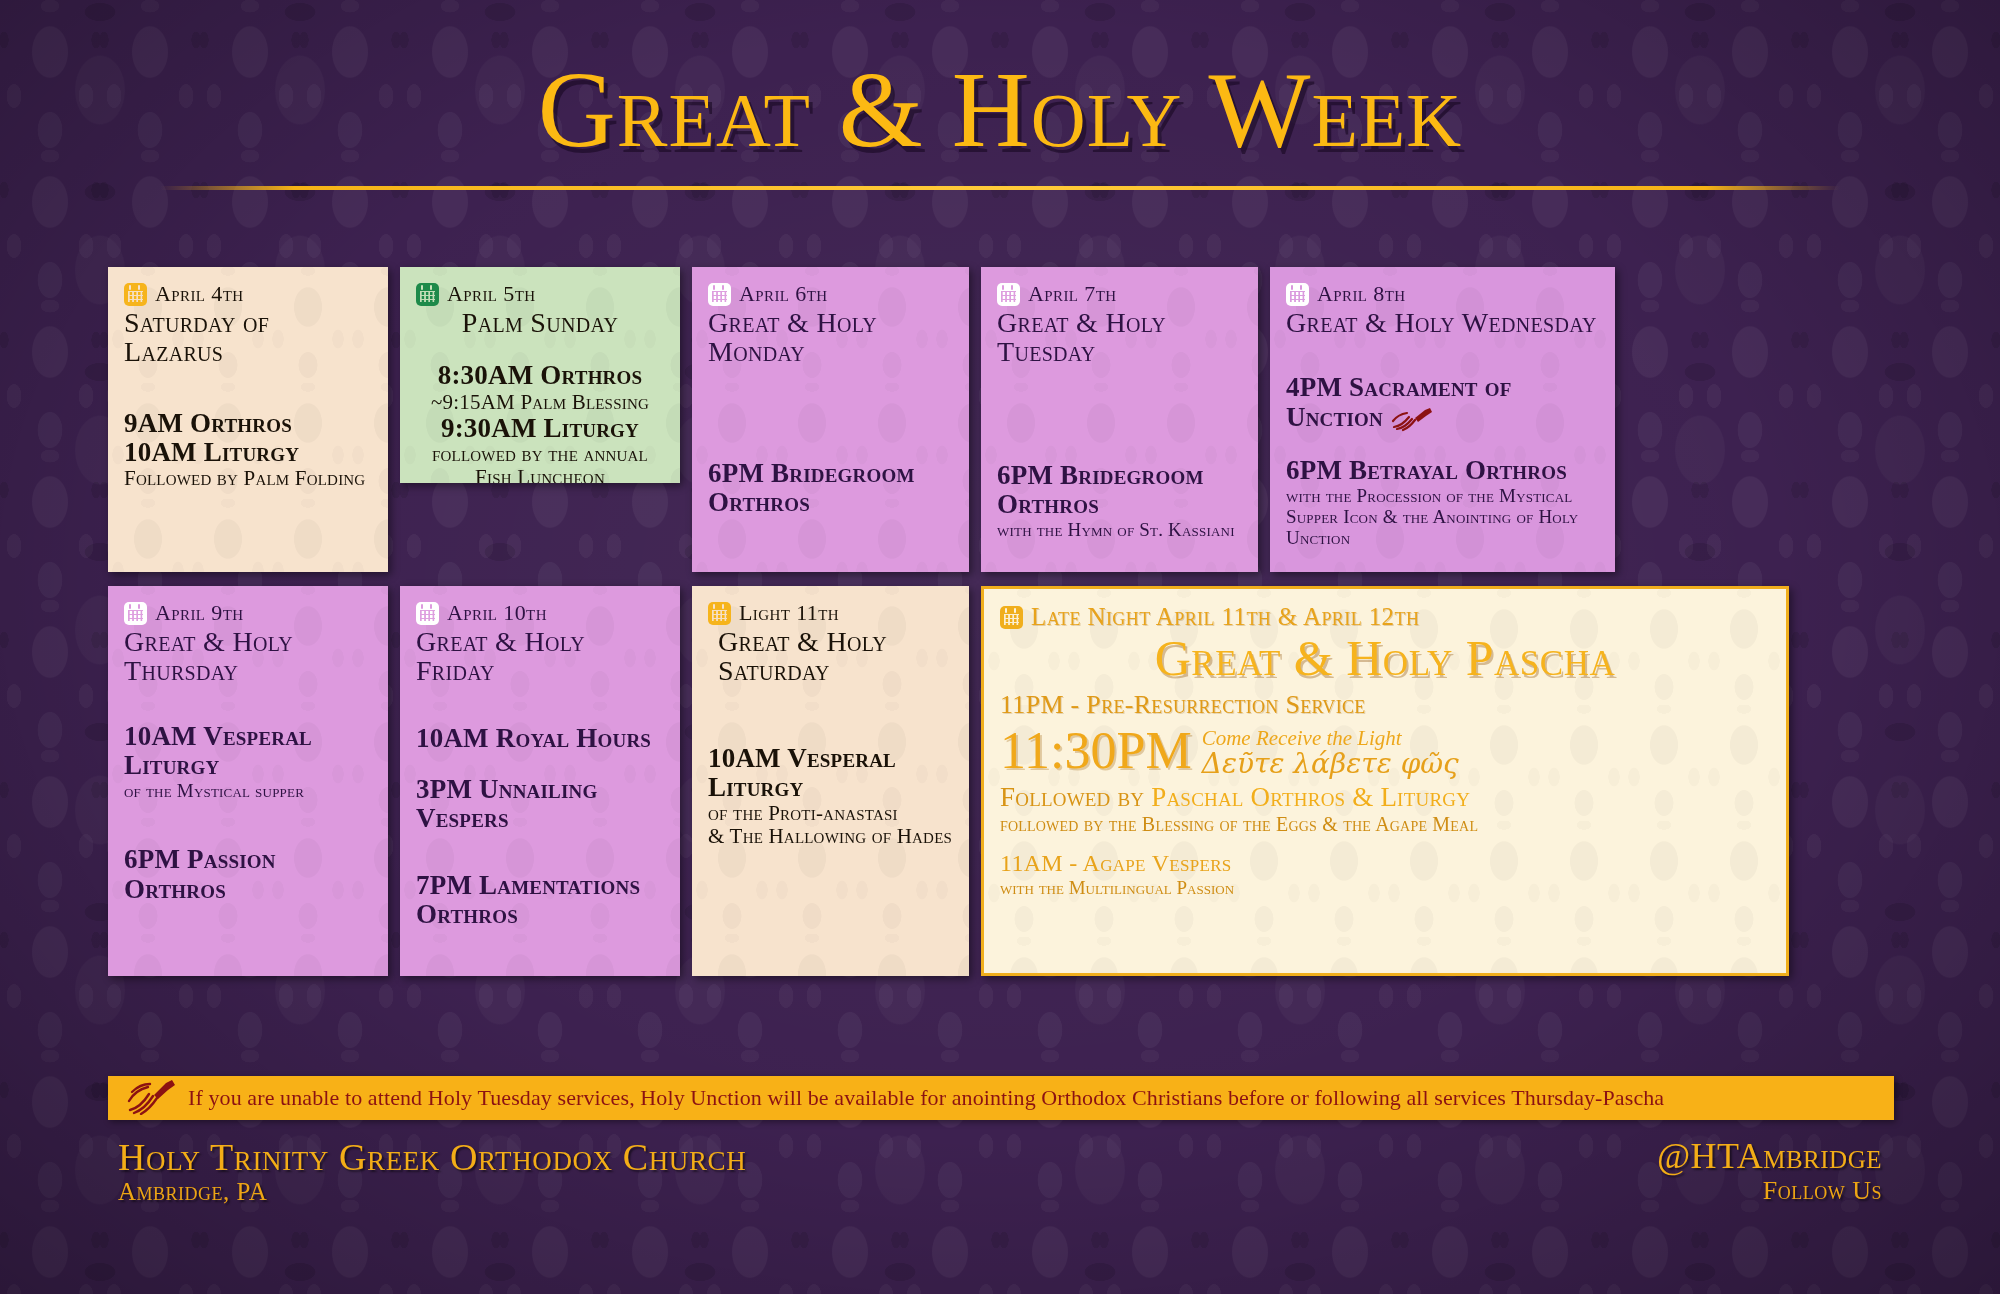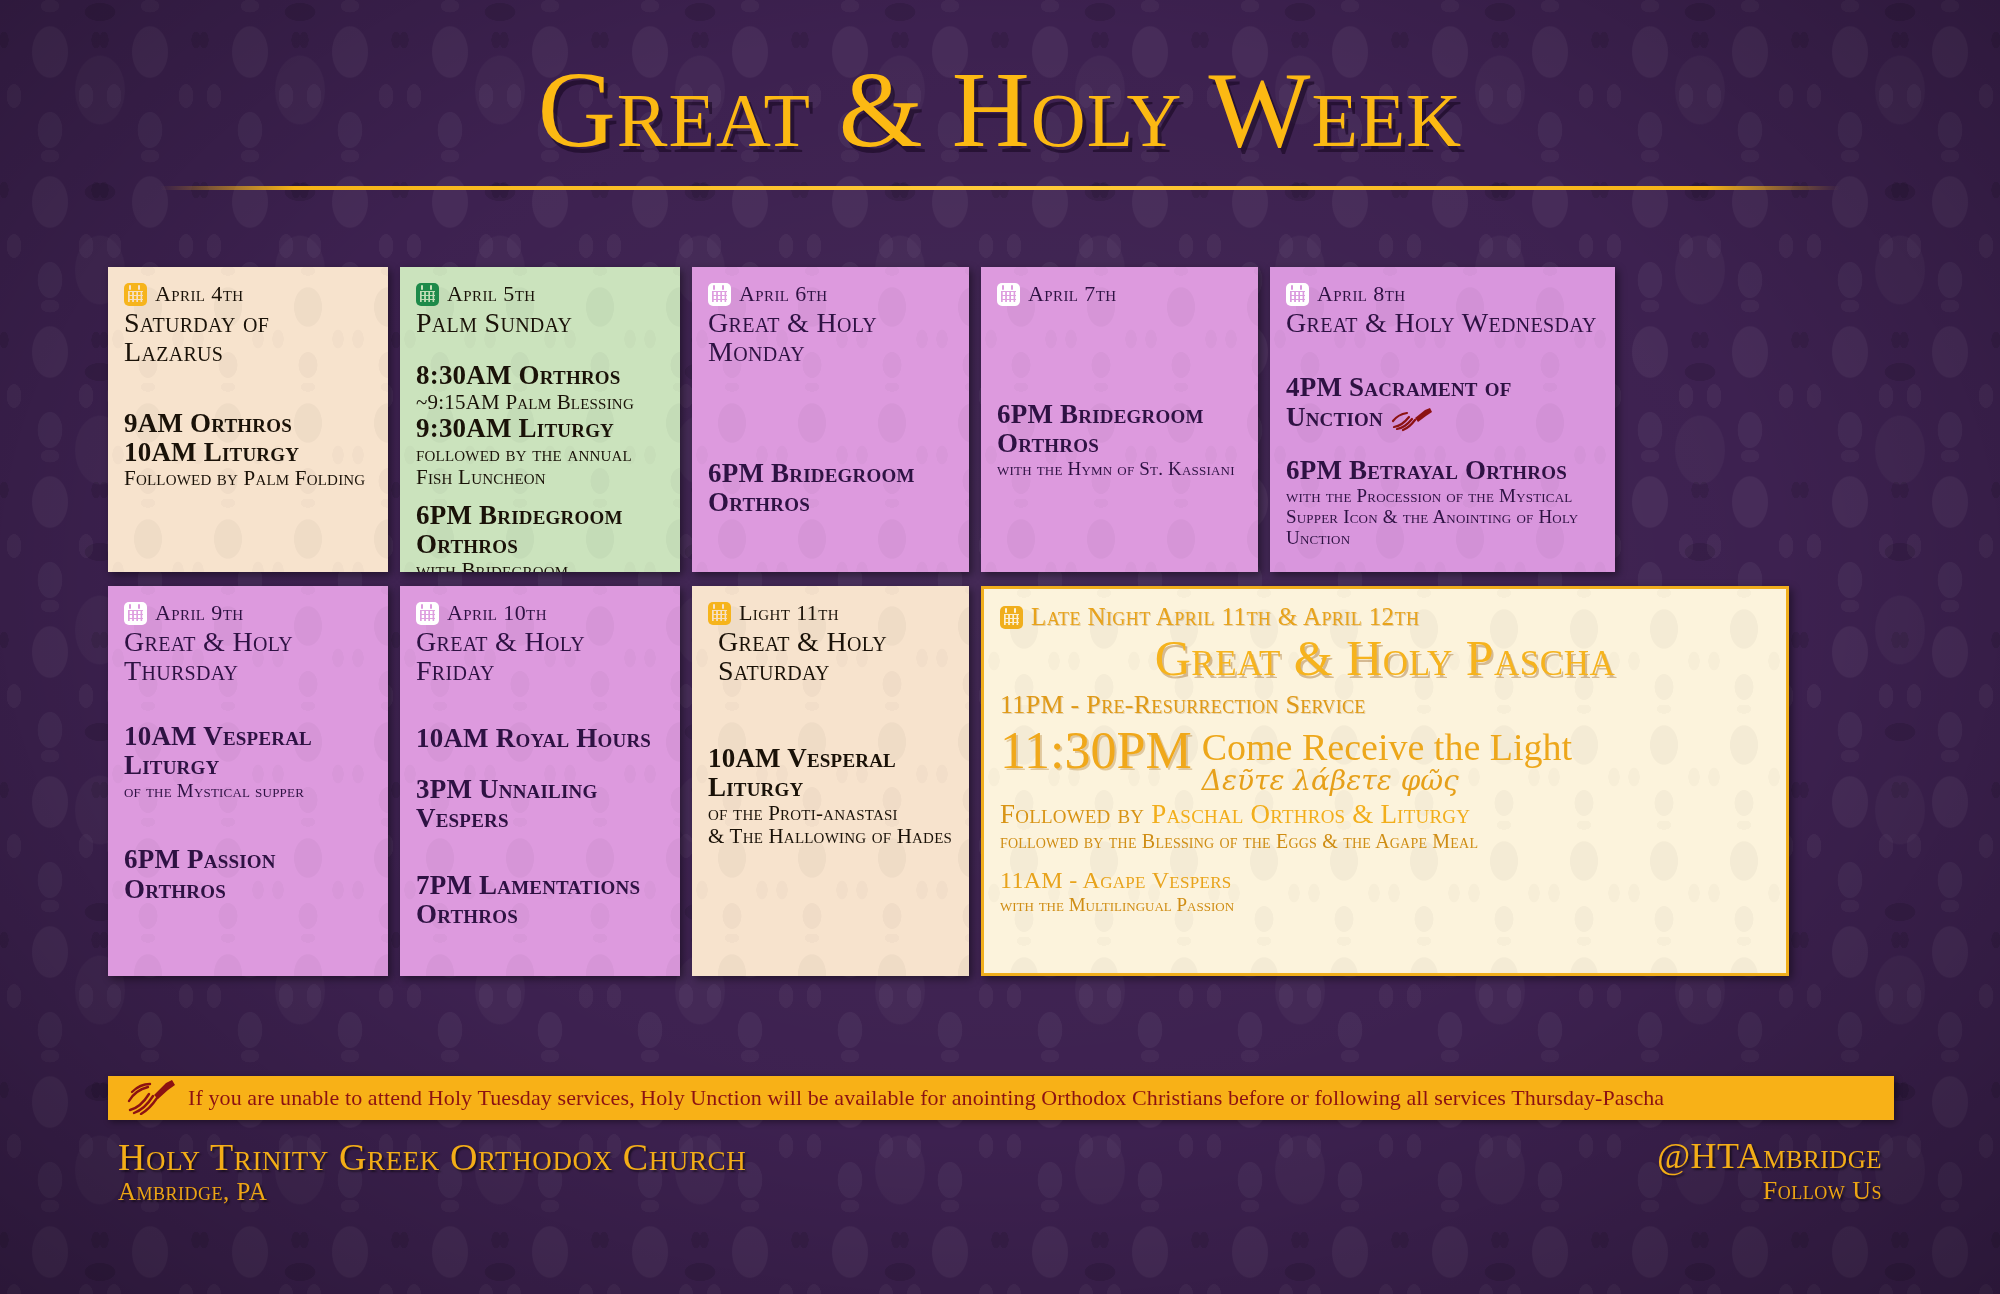--- a/index.html
+++ b/index.html
@@ -120,21 +120,21 @@
   .note{font-variant:small-caps;font-size:19px;line-height:1.12;letter-spacing:.2px;}
   .spacer{height:40px;}
   .spacer-sm{height:22px;}
   .spacer-xs{height:12px;}
 
   .ink-dark{color:#1a1208;}
   .ink-purple{color:#2e1243;}
 
   
   .w1{width:280px;height:305px;}
-  .w2{width:280px;height:305px;}
+  .w2{width:280px;height:216px;text-align:center;}
   .w3{width:277px;height:305px;}
   .w4{width:277px;height:305px;}
   .w5{width:345px;height:305px;}
 
   .b1{width:280px;height:390px;}
   .b2{width:280px;height:390px;}
   .b3{width:277px;height:390px;}
   .b4{width:808px;height:390px;}
 
   
@@ -143,21 +143,21 @@
   .pascha-title{
     font-variant:small-caps;font-size:50px;line-height:1.02;color:#f6b31d;
     text-shadow:2px 3px 0 rgba(140,80,10,.35);letter-spacing:.5px;text-align:center;margin:2px 0 6px 0;
   }
   .pascha-line1{font-variant:small-caps;font-size:26px;color:#e09a17;letter-spacing:.3px;
      text-shadow:1px 1px 0 rgba(150,90,0,.22);}
   .pascha-time-row{display:flex;align-items:flex-start;gap:10px;margin-top:6px;}
   .pascha-bigtime{font-variant:small-caps;font-size:52px;line-height:.95;color:#f0a81a;
      text-shadow:2px 2px 0 rgba(150,90,0,.28);}
   .pascha-italics{padding-top:2px;}
-  .pascha-it1{font-size:38px;line-height:1;color:#eda71b;font-family:"Liberation Serif",serif;}
+  .pascha-it1{font-style:italic;font-size:21px;line-height:1;color:#eda71b;font-family:"Liberation Serif",serif;}
   .pascha-it2{font-style:italic;font-size:28px;line-height:1.1;color:#e6a01a;font-family:"DejaVu Serif",serif;}
   .pascha-followed{font-variant:small-caps;font-size:27px;color:#d89415;letter-spacing:.2px;margin-top:2px;}
   .pascha-followed b{color:#f2ae1b;font-weight:normal;}
   .pascha-sub{font-variant:small-caps;font-size:20px;color:#cf8d14;letter-spacing:.2px;}
   .pascha-line3{font-variant:small-caps;font-size:24px;color:#e8a31b;margin-top:14px;letter-spacing:.3px;}
   .pascha-sub2{font-variant:small-caps;font-size:19px;color:#cf8d14;}
 
   
   .banner{
     position:absolute;left:108px;top:1076px;width:1786px;height:44px;
@@ -239,20 +239,21 @@
       <div style="height:90px"></div>
       <div class="svc ink-purple">6PM Bridegroom Orthros</div>
     </div>
 
     <div class="card c-violet w4">
       <div class="damask"></div>
       <div class="date-line">
         <span class="cal-icon cal-white"></span>
         <span class="date-txt ink-purple">April 7th</span>
       </div>
+      <div class="day-name ink-purple">Great &amp; Holy Tuesday</div>
       <div style="height:92px"></div>
       <div class="svc ink-purple">6PM Bridegroom Orthros</div>
       <div class="note ink-purple">with the Hymn of St. Kassiani</div>
     </div>
 
     <div class="card c-violet2 w5">
       <div class="damask"></div>
       <div class="date-line">
         <span class="cal-icon cal-white2"></span>
         <span class="date-txt ink-purple">April 8th</span>

